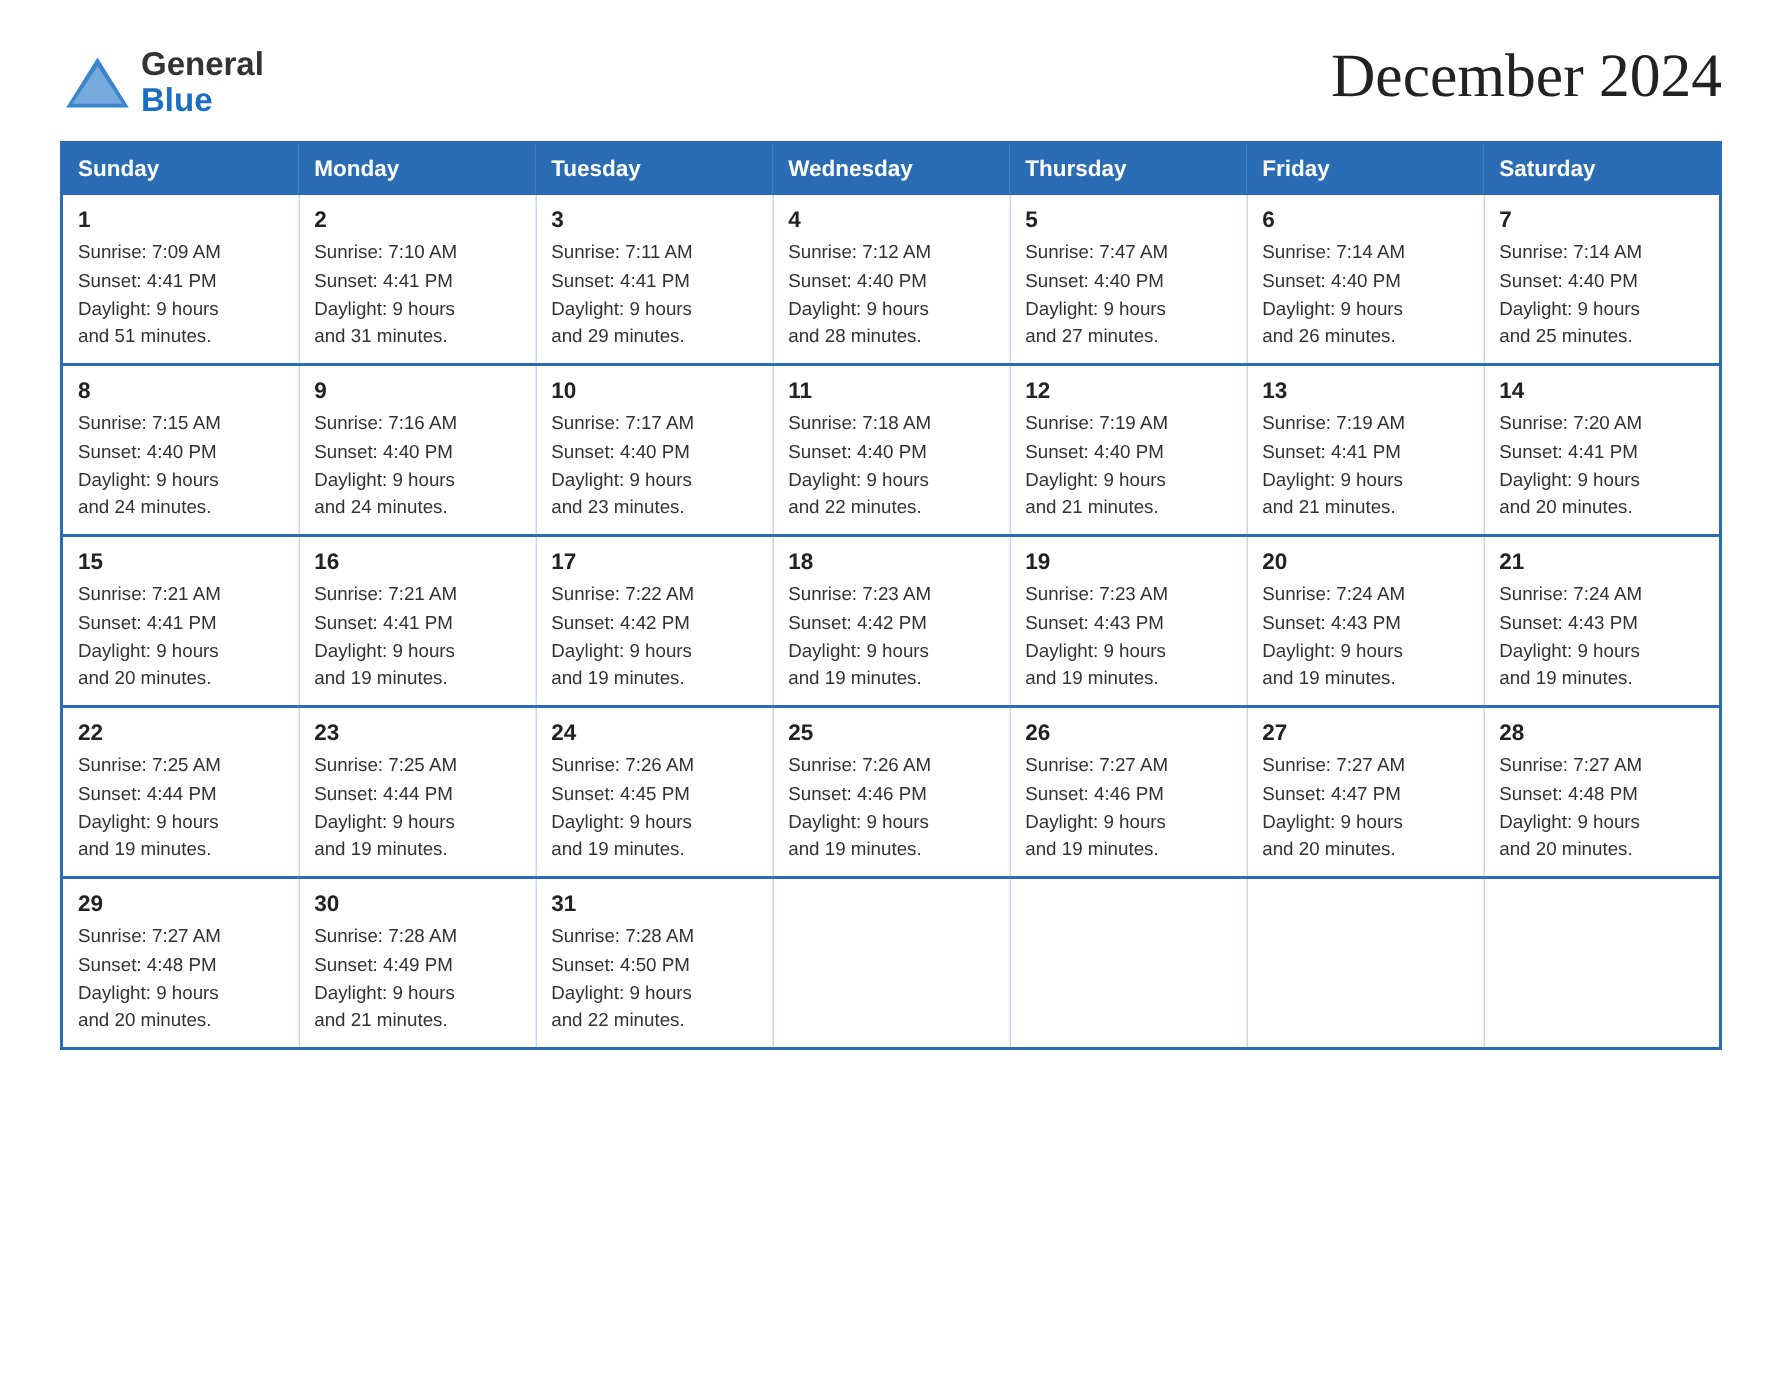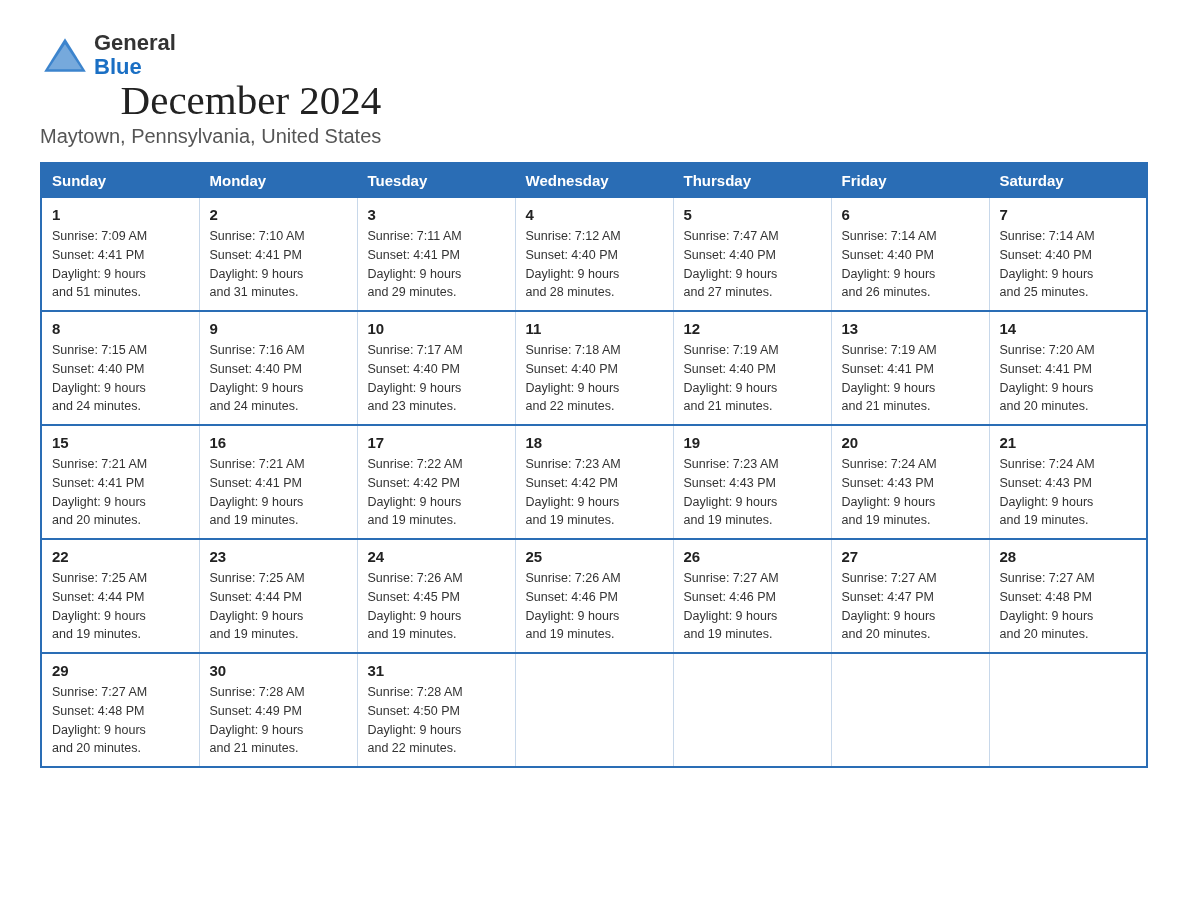--- a/index.html
+++ b/index.html
@@ -7,21 +7,20 @@
       font-family: Arial, sans-serif;
       background: #fff;
       padding: 30px 40px;
       color: #222;
     }
     .header-top {
       display: flex;
       justify-content: space-between;
       align-items: flex-start;
       margin-bottom: 10px;
-      flex-direction: column;
     }
     .title-area {
       text-align: right;
     }
     .month-title {
       font-size: 41px;
       font-weight: normal;
       color: #222;
       line-height: 1;
       font-family: Liberation Serif, serif;
@@ -109,21 +108,20 @@
       <polygon points="30,5 55,45 5,45" fill="#1a6fc4" opacity="0.85"></polygon>
       <polygon points="30,12 50,42 10,42" fill="#fff" opacity="0.3"></polygon>
     </svg>
     <div class="logo-textblock">
       <span class="logo-general">General</span>
       <span class="logo-blue">Blue</span>
     </div>
   </div>
   <div class="title-area">
     <div class="month-title">December 2024</div>
-    <div class="location">Maytown, Pennsylvania, United States</div>
   </div>
 </div>
 
 <table class="calendar-table">
   <thead>
     <tr>
 
     <th>Sunday</th>
         <th>Monday</th>
         <th>Tuesday</th>

